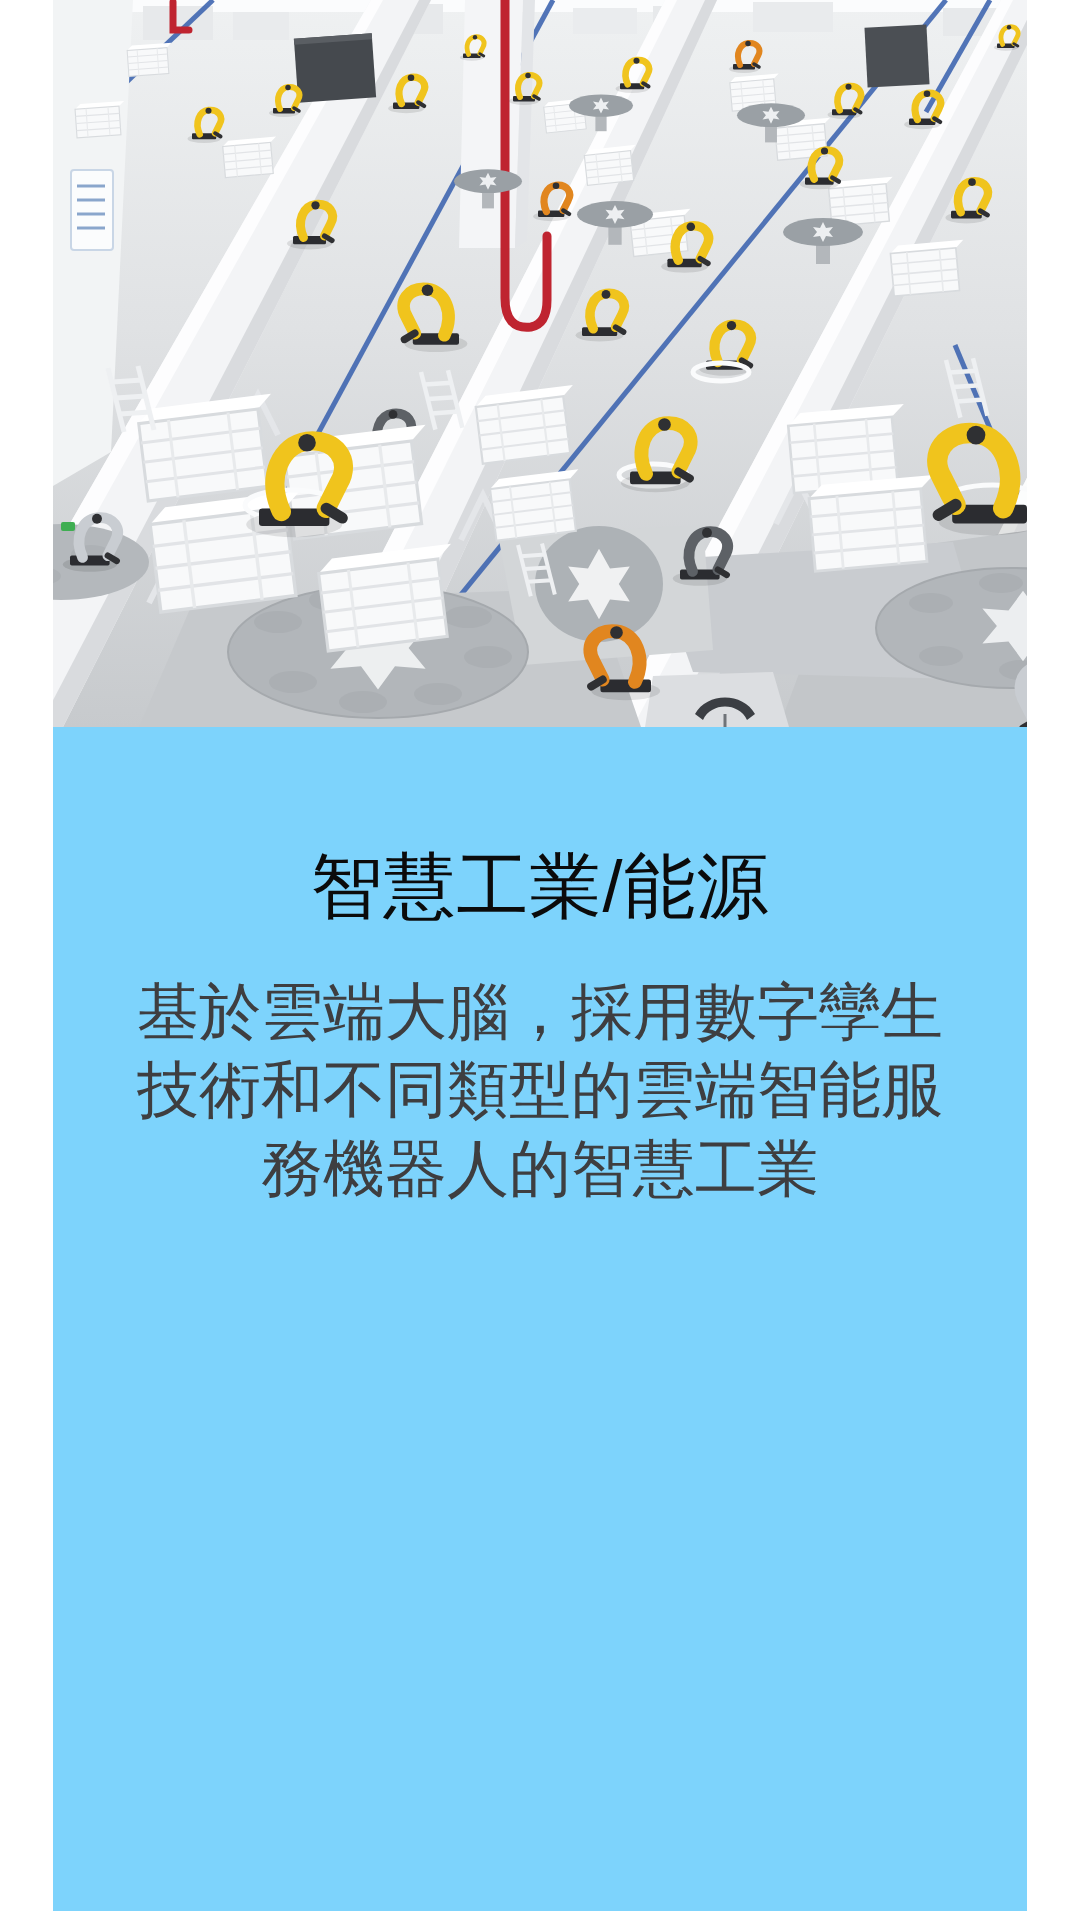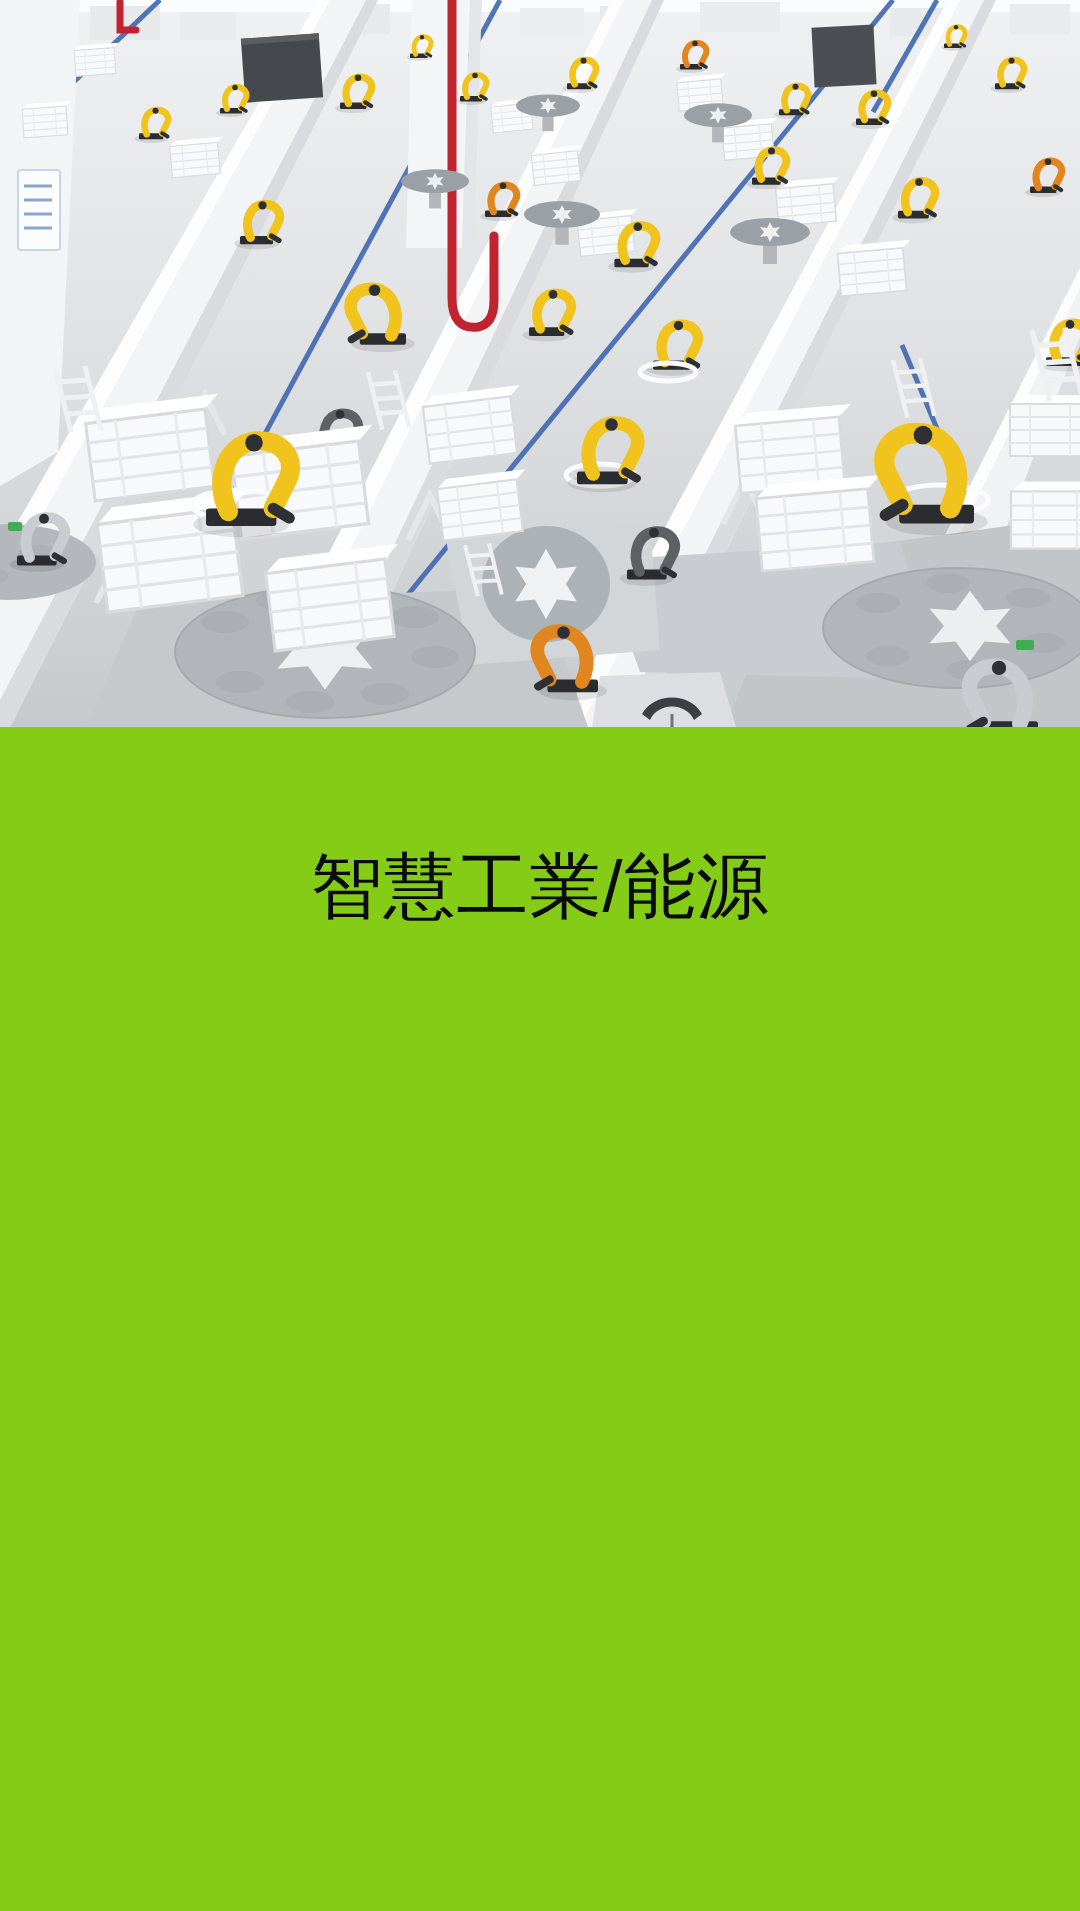--- a/index.html
+++ b/index.html
@@ -1,20 +1,20 @@
 <!DOCTYPE html>
 <html lang="zh-Hant" style="--robot-yellow: #f0c41d; --robot-orange: #e1861f; --pipe-red: #bf2430; --floor-line-blue: #3f66b0; --title-text: #0b0b0b; --subtitle-text: #3e3e40; --body-text: #4e4e50;"><head>
 <meta charset="utf-8">
 <style>
   html,body{margin:0;padding:0;background:#ffffff;}
   .page{
     position:relative;
-    width:1080px;height:1911px;
+    width:974px;height:1911px;
     margin:0 auto;
-    background:#84cc16;
+    background:#7dd3fc;
     overflow:hidden;
     font-family:"Liberation Sans","DejaVu Sans",sans-serif;
   }
   
   .hero{
     margin:0;width:1080px;height:727px;overflow:hidden;background:#dfe1e3;
   }
   .hero svg{display:block;width:1080px;height:727px;}
   .bot{}
   .b-yellow{color:var(--robot-yellow,#f0c41d);}
@@ -311,15 +311,16 @@
 
       <g fill="#3fae52">
         <rect x="8" y="522" width="14" height="9" rx="2"></rect>
         <rect x="1016" y="640" width="18" height="10" rx="2"></rect>
       </g>
     </svg>
   </figure>
 
   <section class="content">
     <h1 class="title">智慧工業/能源</h1>
+    <h2 class="subtitle">基於雲端大腦，採用數字孿生技術和不同類型的雲端智能服務機器人的智慧工業</h2>
   </section>
 
 </div>
 
 </body></html>

